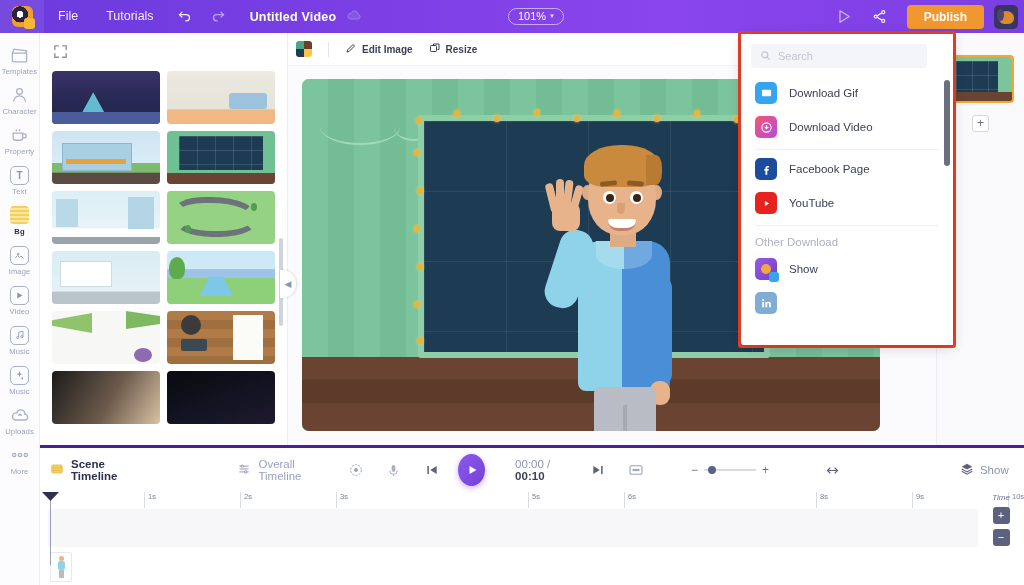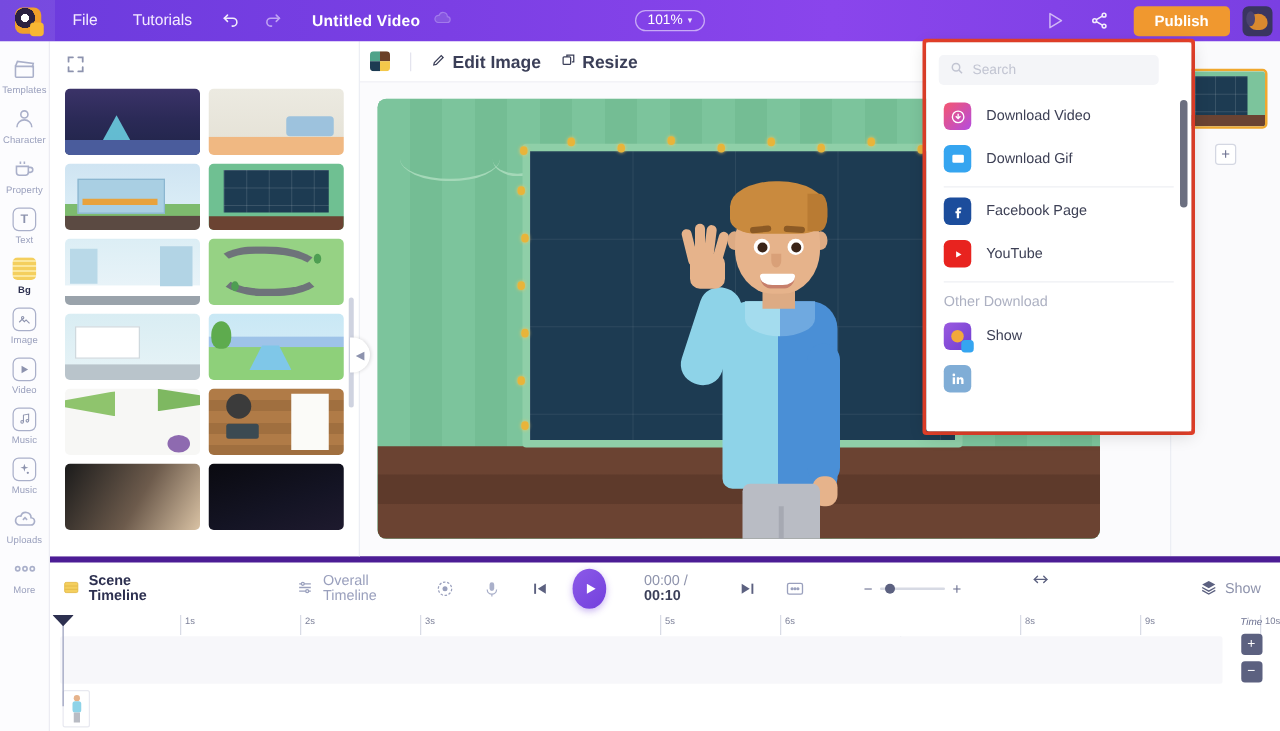--- a/index.html
+++ b/index.html
@@ -114,21 +114,21 @@
     position:absolute; left:288px; top:33px; width:736px; height:412px;
     background:#fbfbfd; z-index:5;
   }
   .canvas-toolbar {
     height:33px; display:flex; align-items:center; padding-left:8px; gap:0px;
     border-bottom:1px solid #f0f0f5; background:#fff;
   }
   .swatch { width:16px;height:16px;border-radius:3px;overflow:hidden;display:grid;
     grid-template-columns:1fr 1fr; grid-template-rows:1fr 1fr; margin-right:8px; cursor:pointer;}
   .tb-sep { width:1px;height:15px;background:#e4e4ee;margin:0 8px; }
-  .ct-btn { display:flex;align-items:center;gap:5px;font-size:14px;color:#3b3f58;font-weight:bold;
+  .ct-btn { display:flex;align-items:center;gap:5px;font-size:10px;color:#3b3f58;font-weight:bold;
     padding:4px 8px;border-radius:4px;cursor:pointer;}
 
   .stage { position:absolute; left:14px; top:46px; width:578px; height:352px; }
   .scene {
     position:absolute; left:0; top:0; width:578px; height:352px; border-radius:7px; overflow:hidden;
     background:#7cc49c;
   }
   .wall { position:absolute; inset:0; background:
       repeating-linear-gradient(90deg,#7cc49c 0 26px,#74bd94 26px 52px); }
   .wainscot { position:absolute; left:0; bottom:0; width:100%; height:74px;
@@ -221,21 +221,21 @@
   .dd-ico { width:22px;height:22px;border-radius:5px;flex:none;display:flex;align-items:center;justify-content:center;}
   .dd-label { font-size:11.5px; color:#3d4055; }
   .dd-sep { height:1px; background:#eef0f4; margin:5px 14px 2px 14px; }
   .dd-section { font-size:11.5px; color:#adb1c2; padding:8px 14px 4px 14px; }
   .dd-scroll { position:absolute; right:3px; top:46px; width:6px; height:86px;
     background:#6b6f80; border-radius:4px; cursor:pointer; }
 
   
   .tl-bar {
     position:absolute; left:40px; top:445px; width:984px; height:47px;
-    background:#fff; border-top:5px solid #4c1d95; display:flex; 
+    background:#fff; border-top:3px solid #4c1d95; display:flex; align-items:center;
     padding:0 10px; z-index:8;gap:44px;
   }
   .tl-tab { display:flex; align-items:center; gap:7px; font-size:11.5px; cursor:pointer; }
   .tl-tab.active { color:#2d3050; font-weight:bold; }
   .tl-tab.idle { color:#9aa0bd; }
   .tl-vsep { width:1px; height:16px; background:#e6e6ef; margin:0 16px; }
   .tl-ico { width:26px;height:26px;display:flex;align-items:center;justify-content:center;
     color:#9aa0bd; cursor:pointer;}
   .play-btn { width:32px;height:32px;border-radius:50%;
     background:linear-gradient(135deg,#8c5ae8,#7340dd); display:flex;align-items:center;justify-content:center;
@@ -602,37 +602,37 @@
           <svg width="11" height="11" viewBox="0 0 24 24" fill="none" stroke="#c2c5d2" stroke-width="2.6">
             <circle cx="10.5" cy="10.5" r="6.5"></circle>
               <line x1="15.5" y1="15.5" x2="21" y2="21"></line>
             </svg>
         </span>
         <input type="text" placeholder="Search" style="">
       </div>
     </div>
 
     <div class="dd-item">
+      <span class="dd-ico" style="background:#35a5f0;">
+        <svg width="13" height="13" viewBox="0 0 24 24" fill="#fff">
+          <rect x="3.5" y="5" width="17" height="12" rx="2"></rect>
+          </svg>
+      </span>
+      <span class="dd-label">Download Gif</span>
+    </div>
+
+    <div class="dd-item">
       <span class="dd-ico" style="background:linear-gradient(135deg,#f5566f,#b44ce0);">
         <svg width="13" height="13" viewBox="0 0 24 24" fill="none" stroke="#fff" stroke-width="2">
           <circle cx="12" cy="12" r="8.5"></circle>
             <polyline points="8.5,11 12,14.5 15.5,11"></polyline>
             <line x1="12" y1="7.5" x2="12" y2="14"></line>
           </svg>
       </span>
       <span class="dd-label">Download Video</span>
-    </div>
-
-    <div class="dd-item">
-      <span class="dd-ico" style="background:#35a5f0;">
-        <svg width="13" height="13" viewBox="0 0 24 24" fill="#fff">
-          <rect x="3.5" y="5" width="17" height="12" rx="2"></rect>
-          </svg>
-      </span>
-      <span class="dd-label">Download Gif</span>
     </div>
 
     <div class="dd-sep"></div>
 
     <div class="dd-item">
       <span class="dd-ico" style="background:#1c4d9c;">
         <svg width="13" height="13" viewBox="0 0 24 24" fill="#fff">
           <path d="M14.5 8.5h2.3V5.4h-2.9c-2.4 0-3.9 1.5-3.9 3.9v1.7H8v3.2h2v7.3h3.4v-7.3h2.3l.5-3.2h-2.8V9.6c0-.7.3-1.1 1.1-1.1z"></path>
           </svg>
       </span>

